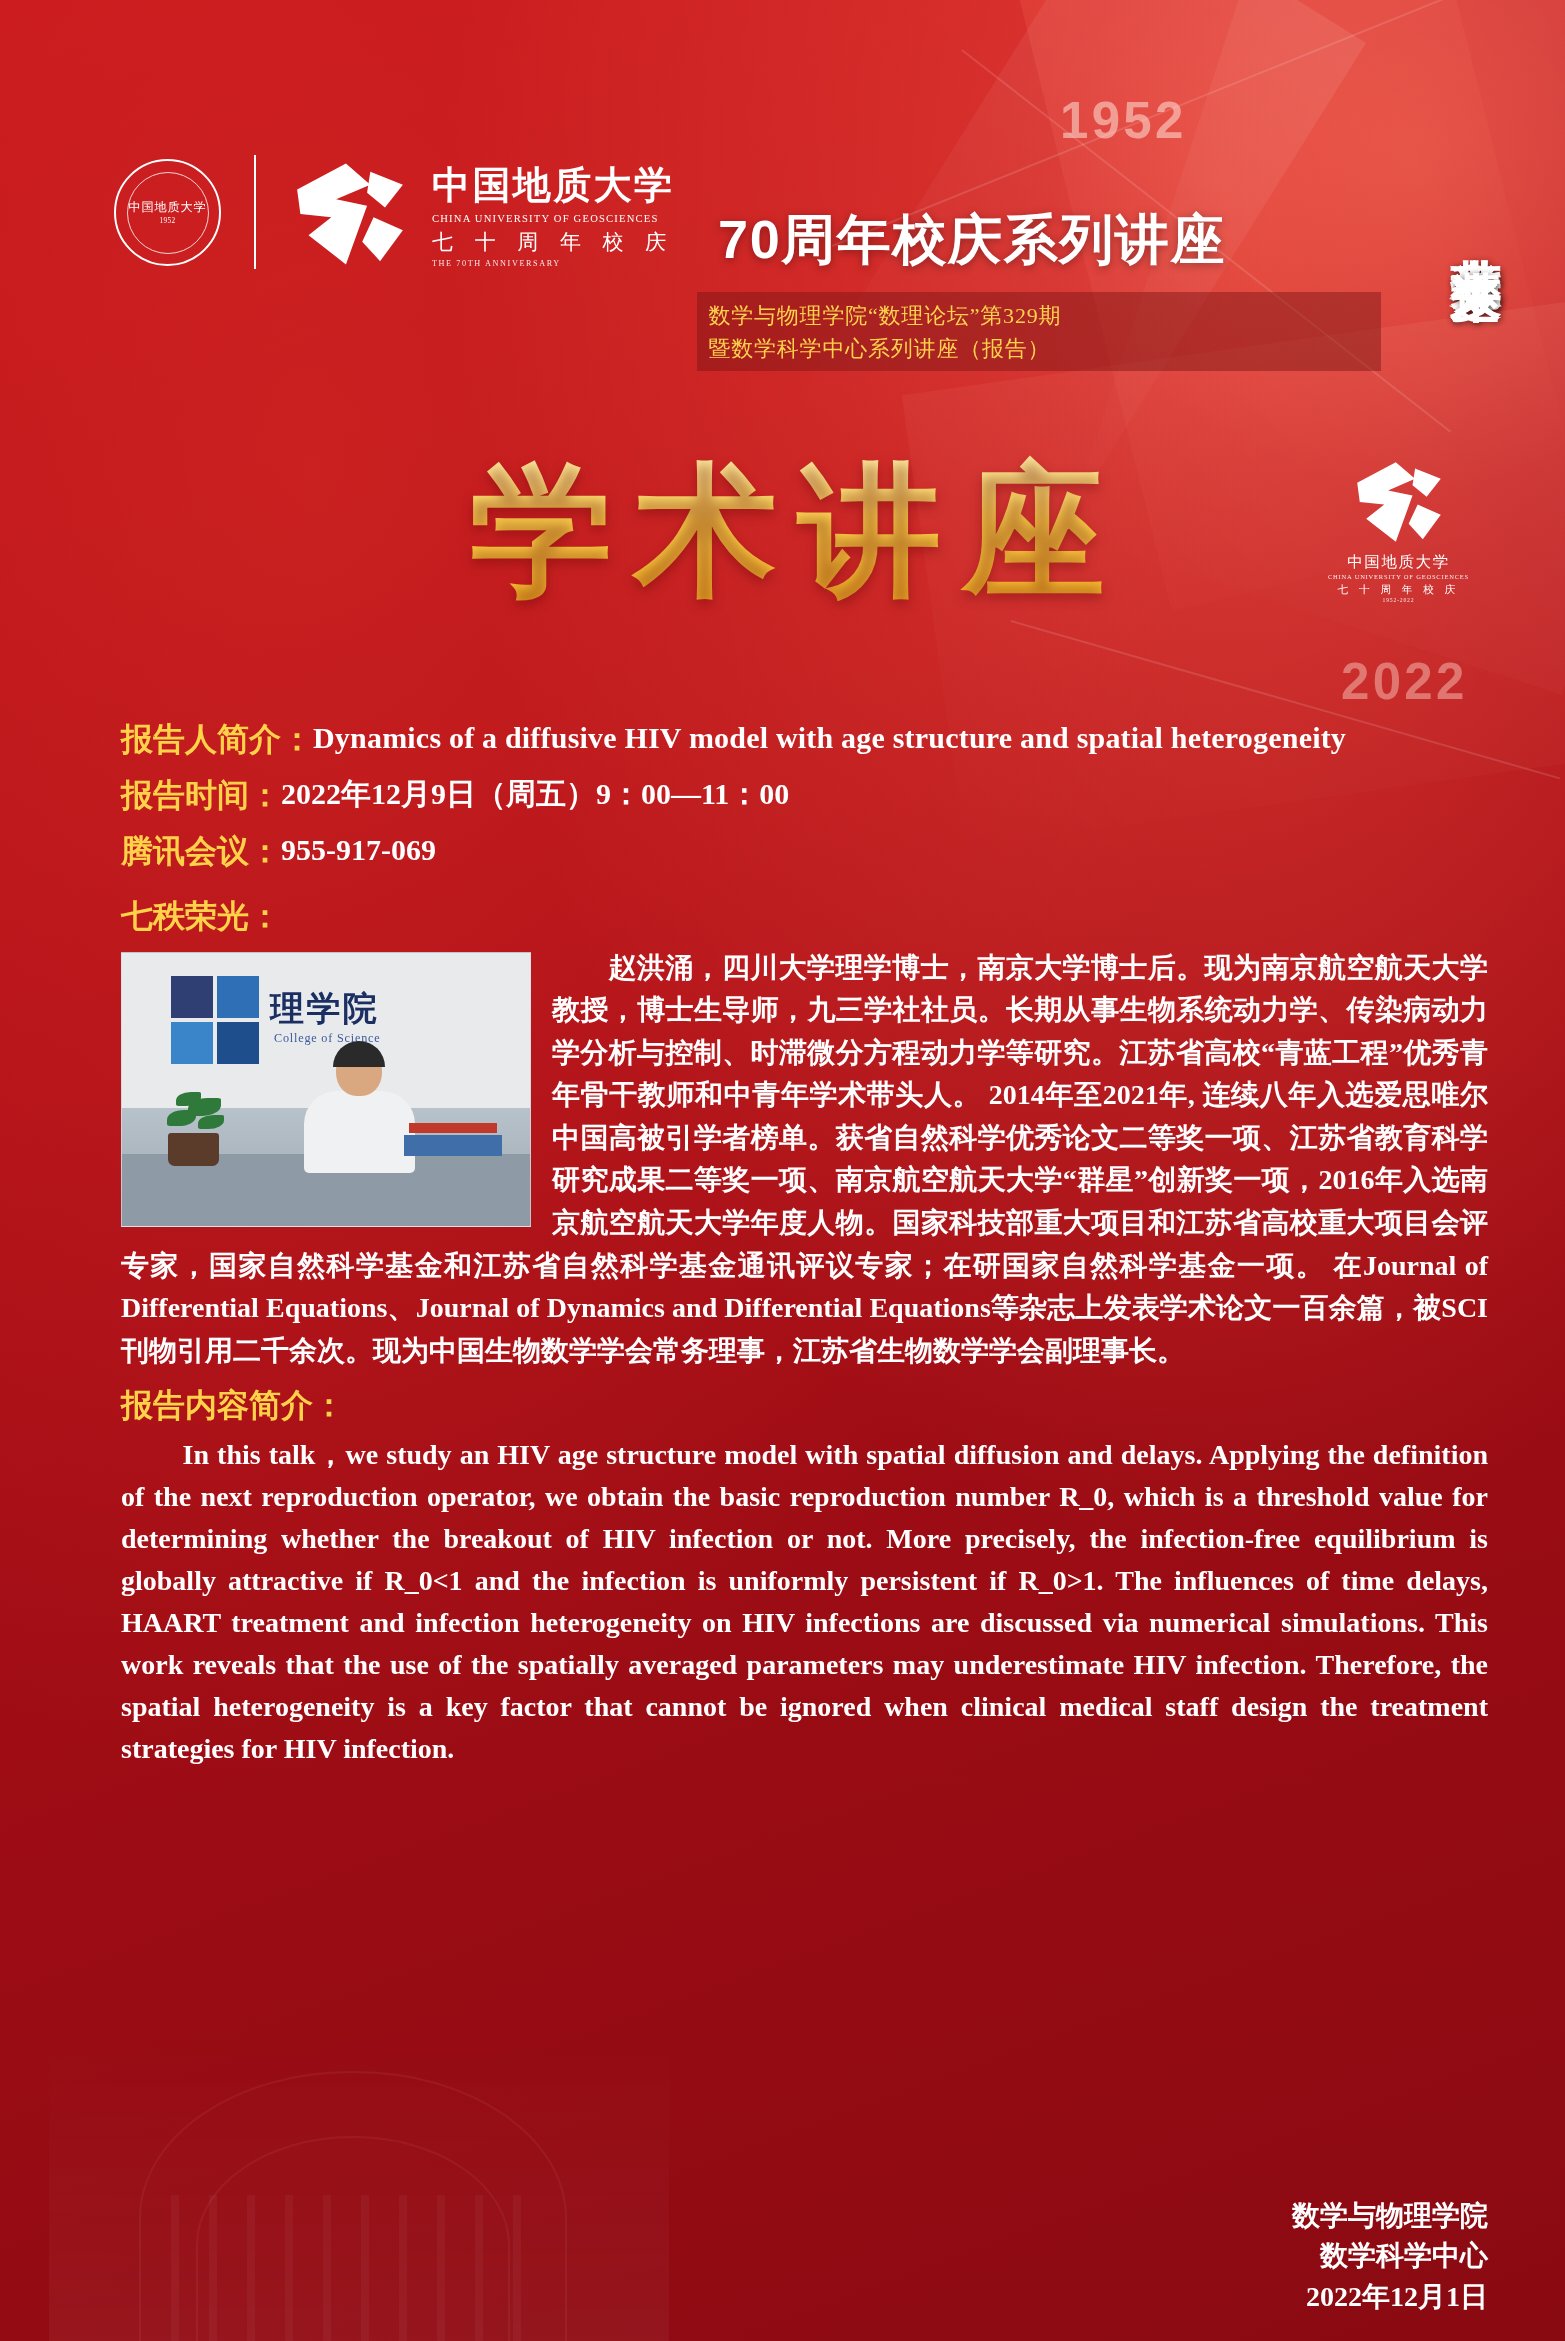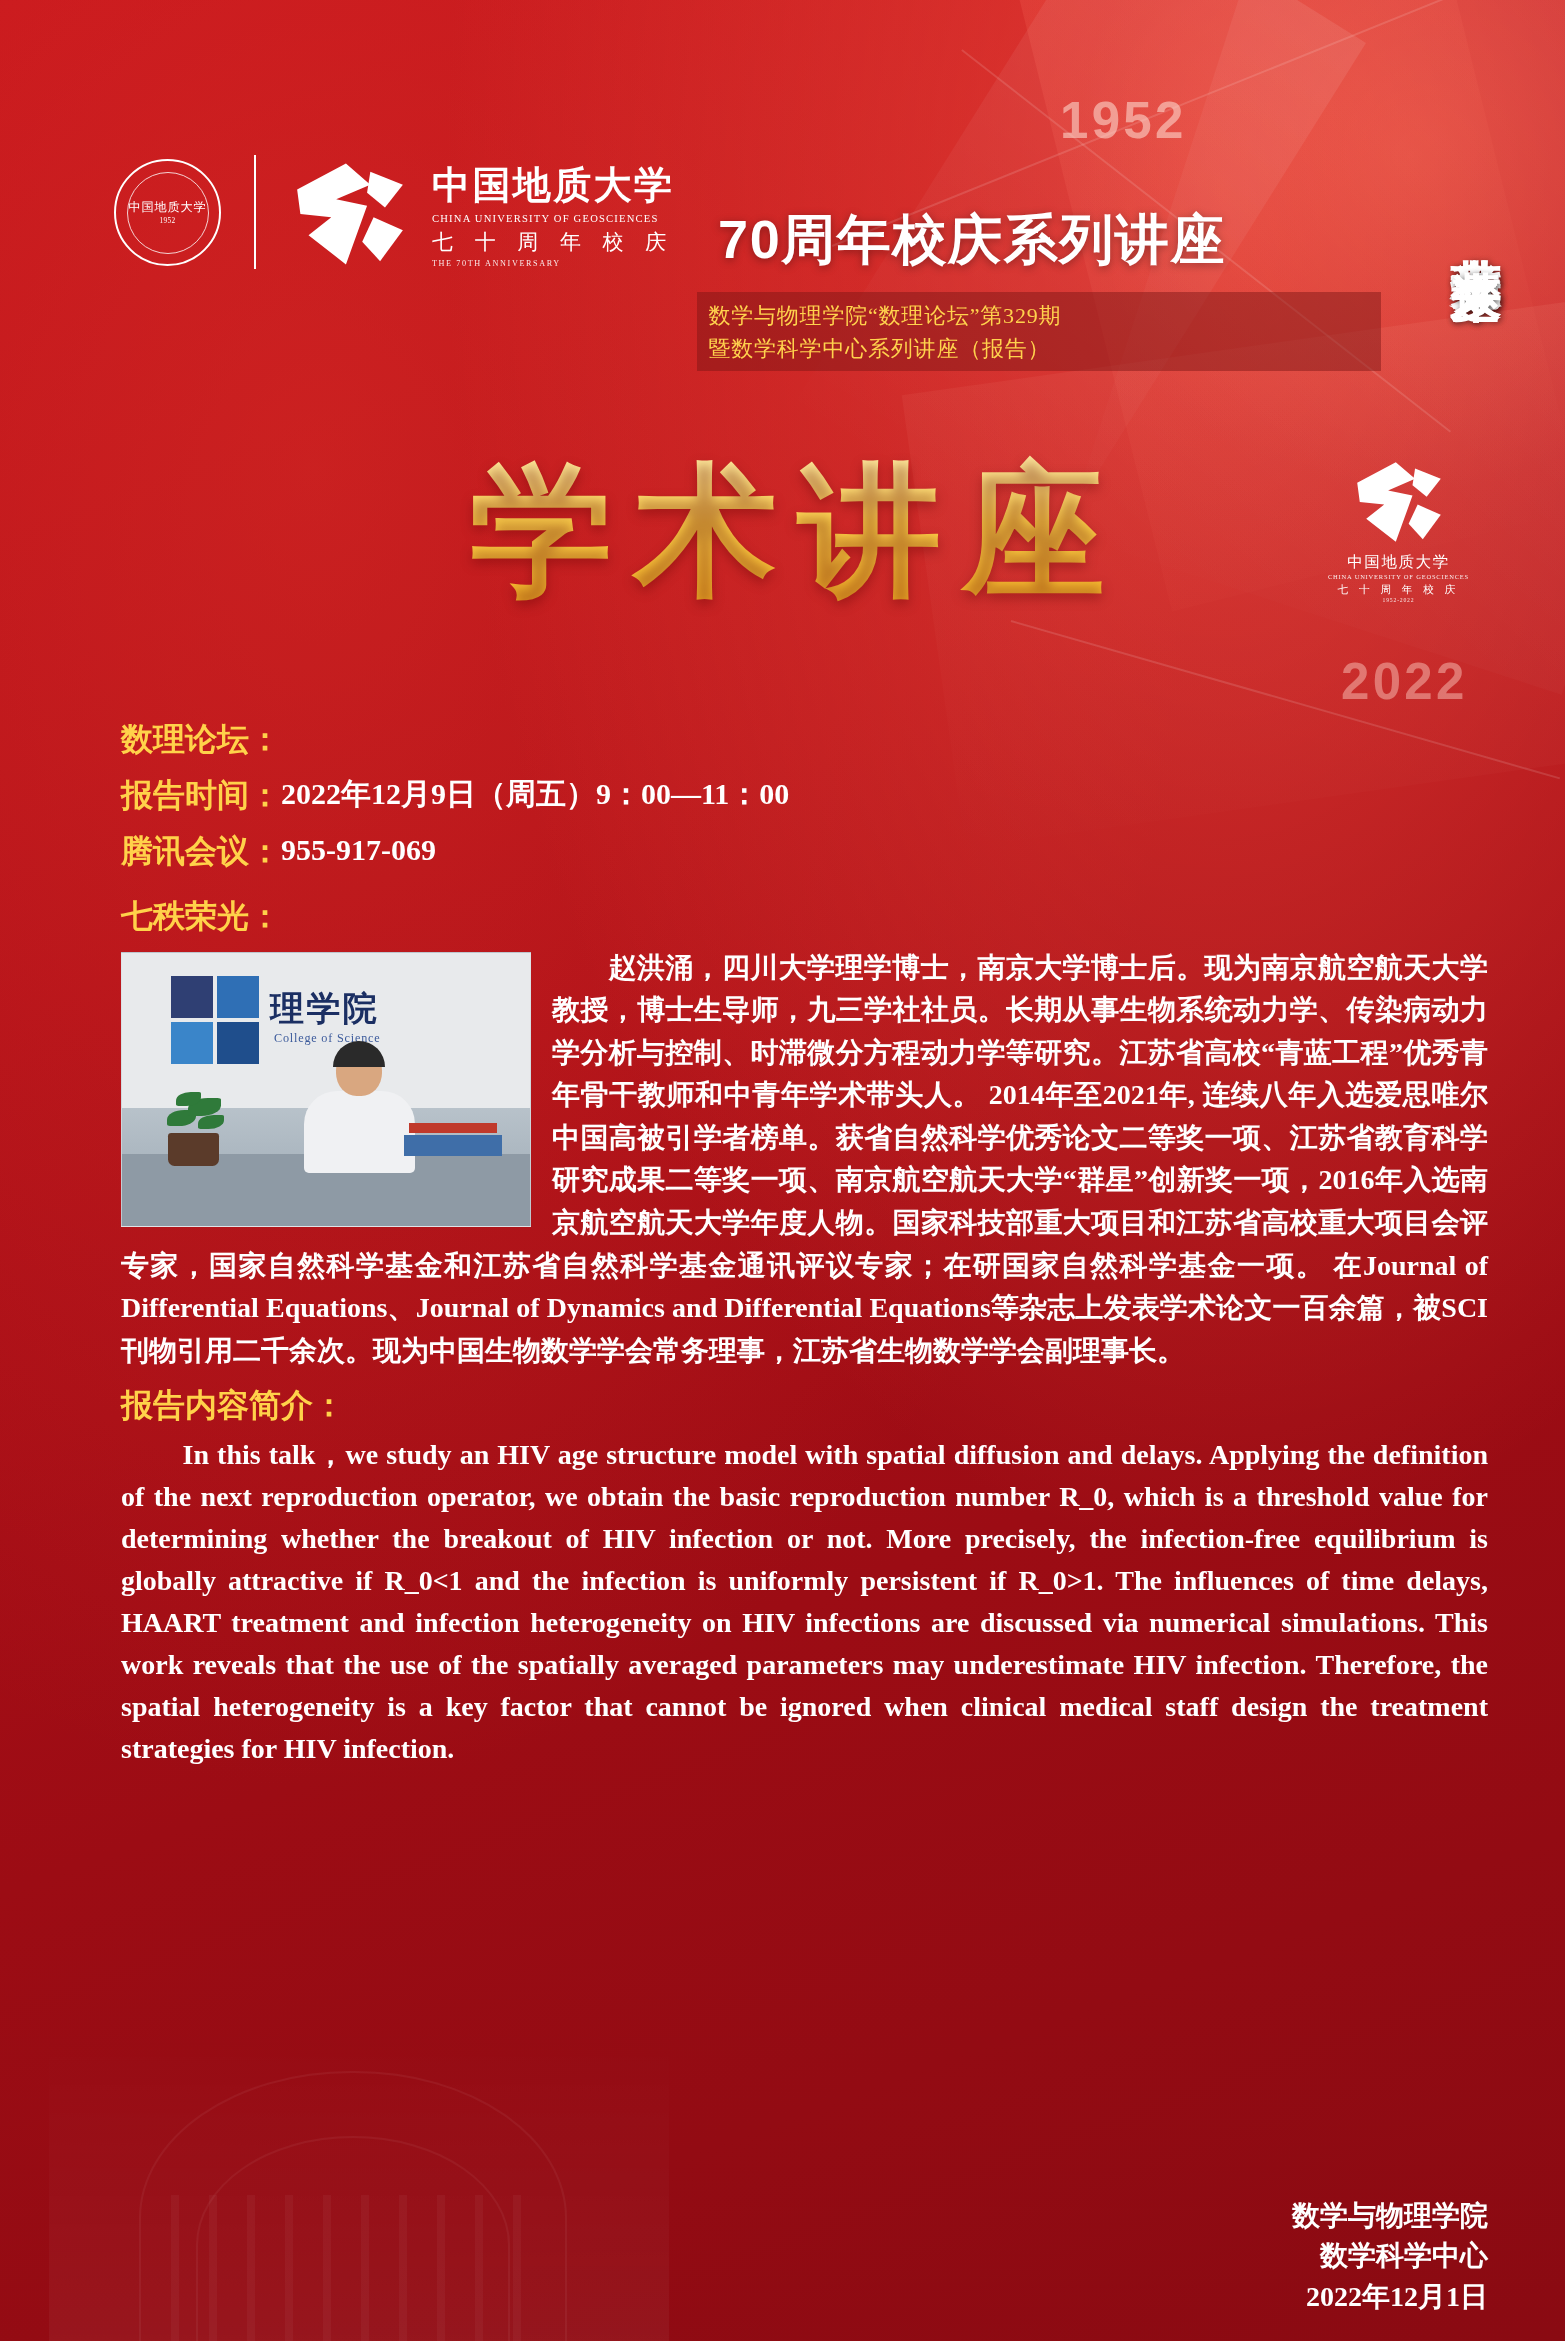--- a/index.html
+++ b/index.html
@@ -233,21 +233,22 @@
   <div class="subbanner">
     <div>数学与物理学院“数理论坛”第329期</div>
     <div>暨数学科学中心系列讲座（报告）</div>
   </div>
 
   <div class="maintitle">学术讲座</div>
 
   <div class="content">
 
     <div class="row row-title">
-      <div class="lab">数理论坛：</div>
+      <div class="lab">报告人简介：</div>
+      <div class="val en">Dynamics of a diffusive HIV model with age structure and spatial heterogeneity</div>
     </div>
 
 
     <div class="row">
       <div class="lab">报告时间：</div>
       <div class="val">2022年12月9日（周五）9：00—11：00</div>
     </div>
 
     <div class="row">
       <div class="lab">腾讯会议：</div>

